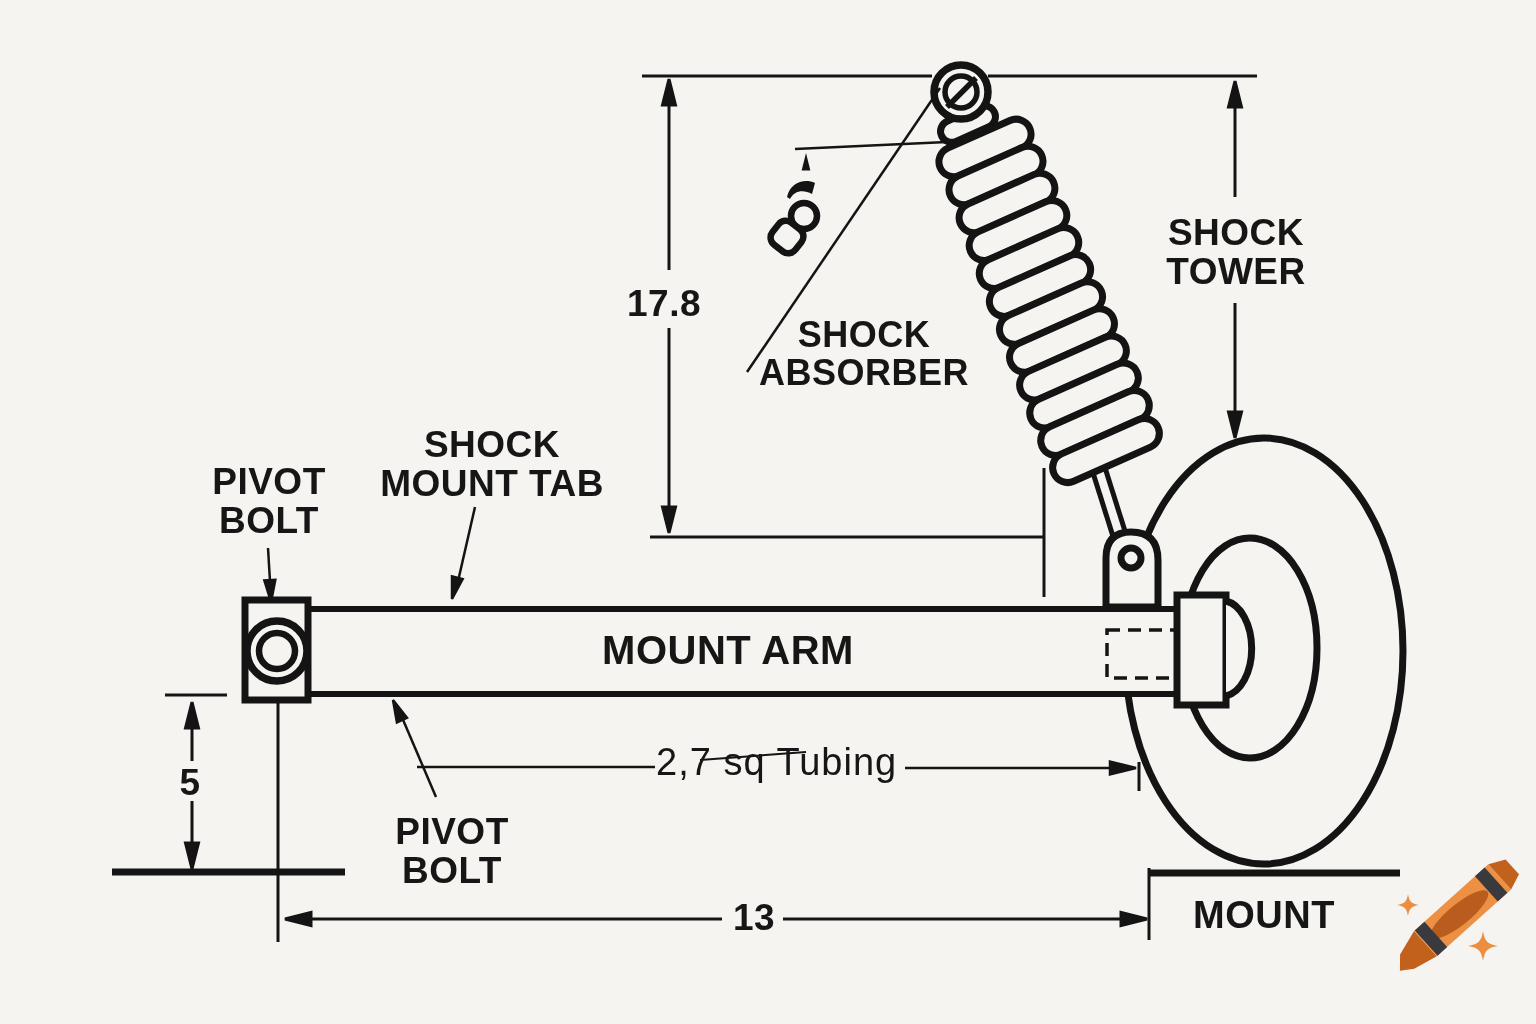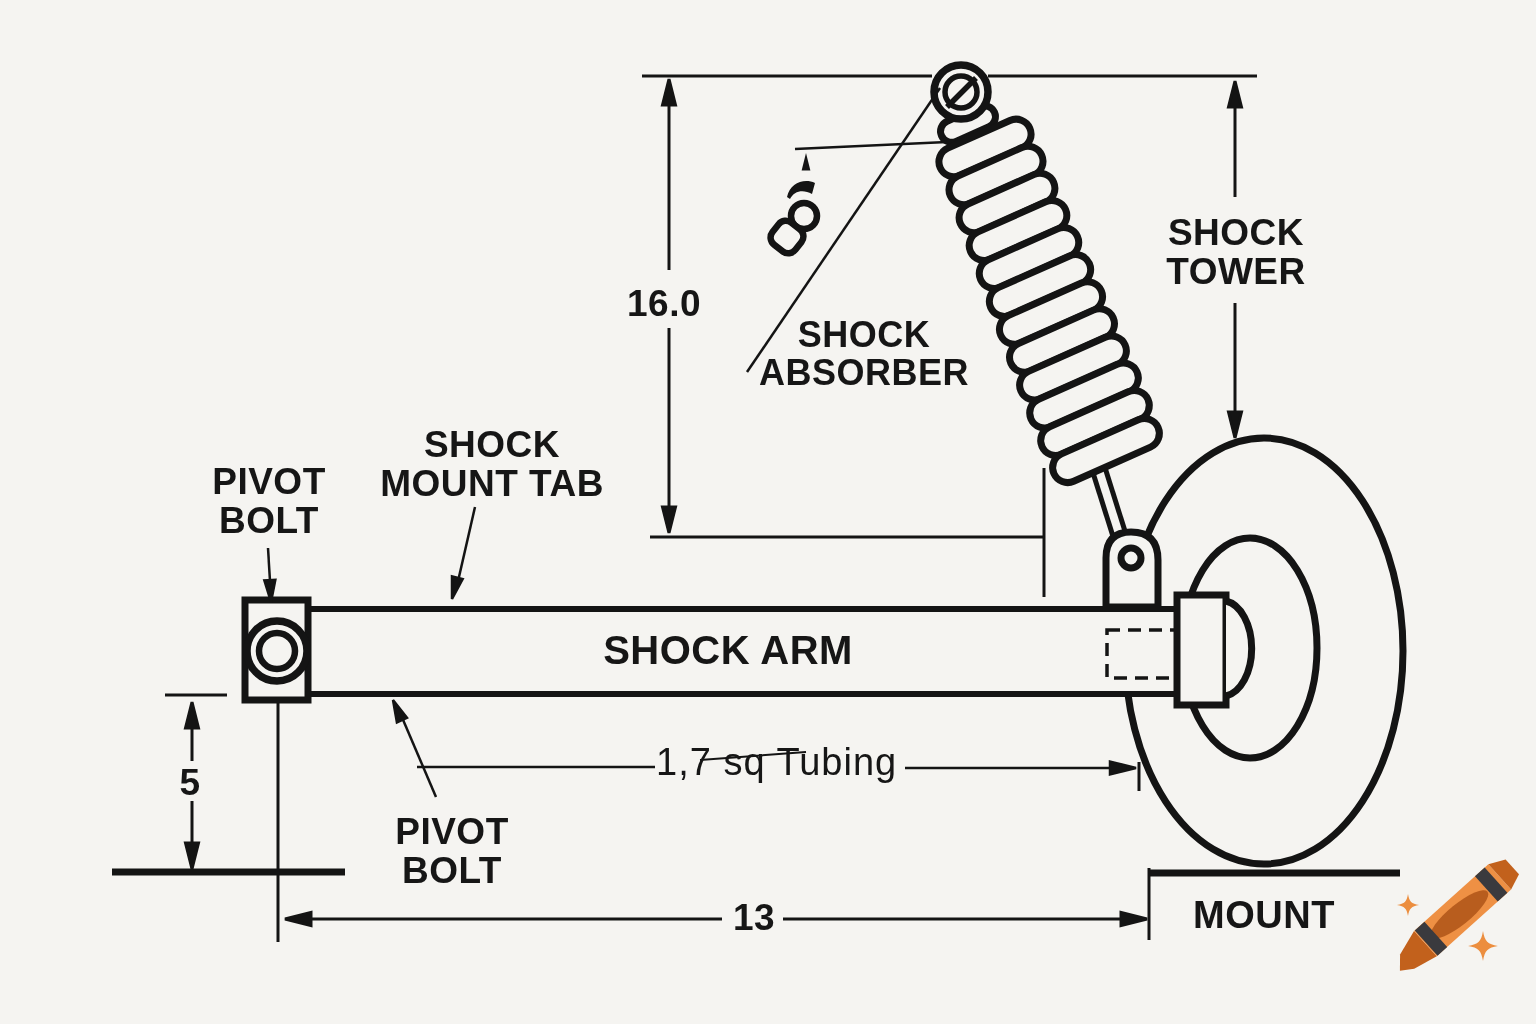--- a/index.html
+++ b/index.html
@@ -193,23 +193,23 @@
 </svg>
 
 <div class="lbl fs37" style="left:1236px;top:213px;">SHOCK
 TOWER</div>
 <div class="lbl fs36" style="left:864px;top:316px;">SHOCK
 ABSORBER</div>
 <div class="lbl fs37" style="left:269px;top:462px;">PIVOT
 BOLT</div>
 <div class="lbl fs37" style="left:492px;top:425px;">SHOCK
 MOUNT TAB</div>
-<div class="lbl fs40" style="left:728px;top:629px;">SHOCK ARM</div>
+<div class="lbl fs40" style="left:728px;top:629px;">MOUNT ARM</div>
 <div class="lbl fs37" style="left:452px;top:812px;">PIVOT
 BOLT</div>
-<div class="lbl fs38 note left-anchor" style="left:656px;top:742px;">1,7 sq Tubing</div>
+<div class="lbl fs38 note left-anchor" style="left:656px;top:742px;">2,7 sq Tubing</div>
 <div class="lbl fs38" style="left:1264px;top:895px;">MOUNT</div>
 
-<div class="lbl fs37" style="left:664px;top:284px;">16.0</div>
+<div class="lbl fs37" style="left:664px;top:284px;">17.8</div>
 <div class="lbl fs37" style="left:190px;top:763px;">5</div>
 <div class="lbl fs37" style="left:754px;top:898px;">13</div>
 
 </div>
 
 </body></html>

